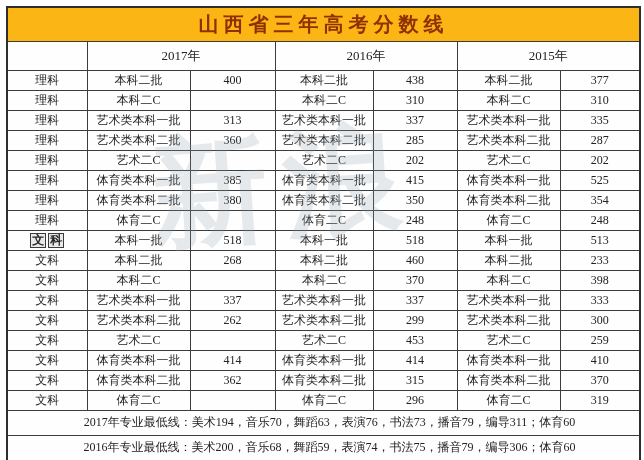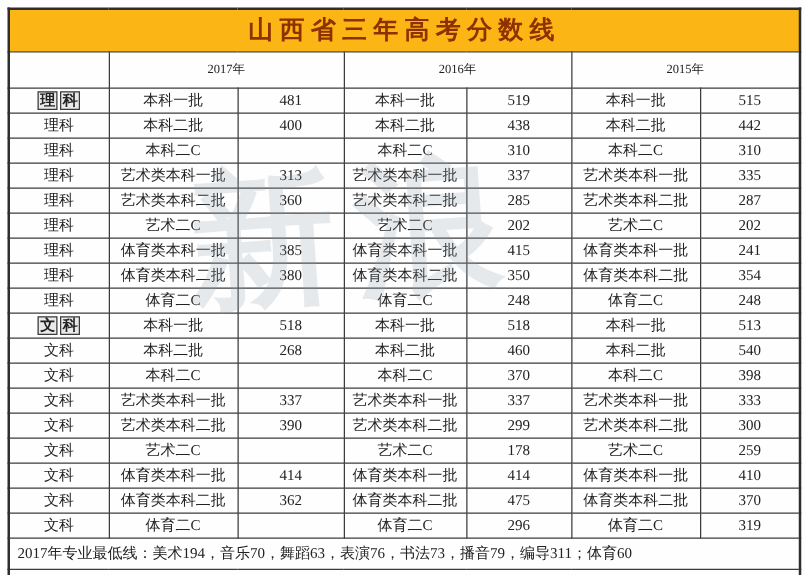--- a/index.html
+++ b/index.html
@@ -15,28 +15,28 @@
   }
   .score-table th,.score-table td{
     border:1px solid #3c3c3c;text-align:center;vertical-align:middle;
     padding:0;font-size:12px;line-height:1.15;overflow:hidden;white-space:nowrap;
   }
   th.title-cell{
     height:33px;background:#FBB615;color:#8F3000;
     font-family:"Liberation Sans","DejaVu Sans",sans-serif;
     font-size:20px;font-weight:700;letter-spacing:5px;
   }
-  tr.year-row th{height:28px;font-size:10px;font-weight:400;background:#fff0;}
+  tr.year-row th{height:28px;font-size:13px;font-weight:400;background:#fff0;}
   tbody td{height:19px;}
   td.cat-cell{font-size:12px;}
   td.cat-cell.boxed .ch{
     display:inline-block;border:1px solid #3a3a3a;background:#e9e9e9;
     font-weight:700;padding:0 1px;margin:0 1px;line-height:1.05;
   }
-  tfoot td.footnote{height:20px;text-align:left;padding:2px 4px 2px 6px;font-size:12px;}
+  tfoot td.footnote{height:20px;text-align:center;padding:2px 4px 2px 16px;font-size:12px;}
   .watermark{
     position:absolute;left:150px;top:108px;z-index:4;pointer-events:none;
     font-family:"Liberation Sans","DejaVu Sans",sans-serif;
     font-size:118px;font-weight:700;letter-spacing:16px;white-space:nowrap;
     color:rgba(145,158,175,0.22);transform:rotate(-4deg);
   }
 </style>
 </head>
 <body>
 
@@ -59,36 +59,27 @@
       </tr>
       <tr class="year-row">
         <th></th>
         <th colspan="2">2017年</th>
         <th colspan="2">2016年</th>
         <th colspan="2">2015年</th>
       </tr>
     </thead>
     <tbody id="table-body">
         <tr>
-          <td class="cat-cell boxed"><span class="ch">理</span><span class="ch">科</span></td>
-          <td>本科一批</td>
-          <td>481</td>
-          <td>本科一批</td>
-          <td>519</td>
-          <td>本科一批</td>
-          <td>515</td>
-        </tr>
-        <tr>
           <td class="cat-cell">理科</td>
           <td>本科二批</td>
           <td>400</td>
           <td>本科二批</td>
           <td>438</td>
           <td>本科二批</td>
-          <td>442</td>
+          <td>377</td>
         </tr>
         <tr>
           <td class="cat-cell">理科</td>
           <td>本科二C</td>
           <td></td>
           <td>本科二C</td>
           <td>310</td>
           <td>本科二C</td>
           <td>310</td>
         </tr>
@@ -119,21 +110,21 @@
           <td>艺术二C</td>
           <td>202</td>
         </tr>
         <tr>
           <td class="cat-cell">理科</td>
           <td>体育类本科一批</td>
           <td>385</td>
           <td>体育类本科一批</td>
           <td>415</td>
           <td>体育类本科一批</td>
-          <td>241</td>
+          <td>525</td>
         </tr>
         <tr>
           <td class="cat-cell">理科</td>
           <td>体育类本科二批</td>
           <td>380</td>
           <td>体育类本科二批</td>
           <td>350</td>
           <td>体育类本科二批</td>
           <td>354</td>
         </tr>
@@ -155,21 +146,21 @@
           <td>本科一批</td>
           <td>513</td>
         </tr>
         <tr>
           <td class="cat-cell">文科</td>
           <td>本科二批</td>
           <td>268</td>
           <td>本科二批</td>
           <td>460</td>
           <td>本科二批</td>
-          <td>540</td>
+          <td>233</td>
         </tr>
         <tr>
           <td class="cat-cell">文科</td>
           <td>本科二C</td>
           <td></td>
           <td>本科二C</td>
           <td>370</td>
           <td>本科二C</td>
           <td>398</td>
         </tr>
@@ -178,50 +169,50 @@
           <td>艺术类本科一批</td>
           <td>337</td>
           <td>艺术类本科一批</td>
           <td>337</td>
           <td>艺术类本科一批</td>
           <td>333</td>
         </tr>
         <tr>
           <td class="cat-cell">文科</td>
           <td>艺术类本科二批</td>
-          <td>390</td>
+          <td>262</td>
           <td>艺术类本科二批</td>
           <td>299</td>
           <td>艺术类本科二批</td>
           <td>300</td>
         </tr>
         <tr>
           <td class="cat-cell">文科</td>
           <td>艺术二C</td>
           <td></td>
           <td>艺术二C</td>
-          <td>178</td>
+          <td>453</td>
           <td>艺术二C</td>
           <td>259</td>
         </tr>
         <tr>
           <td class="cat-cell">文科</td>
           <td>体育类本科一批</td>
           <td>414</td>
           <td>体育类本科一批</td>
           <td>414</td>
           <td>体育类本科一批</td>
           <td>410</td>
         </tr>
         <tr>
           <td class="cat-cell">文科</td>
           <td>体育类本科二批</td>
           <td>362</td>
           <td>体育类本科二批</td>
-          <td>475</td>
+          <td>315</td>
           <td>体育类本科二批</td>
           <td>370</td>
         </tr>
         <tr>
           <td class="cat-cell">文科</td>
           <td>体育二C</td>
           <td></td>
           <td>体育二C</td>
           <td>296</td>
           <td>体育二C</td>

